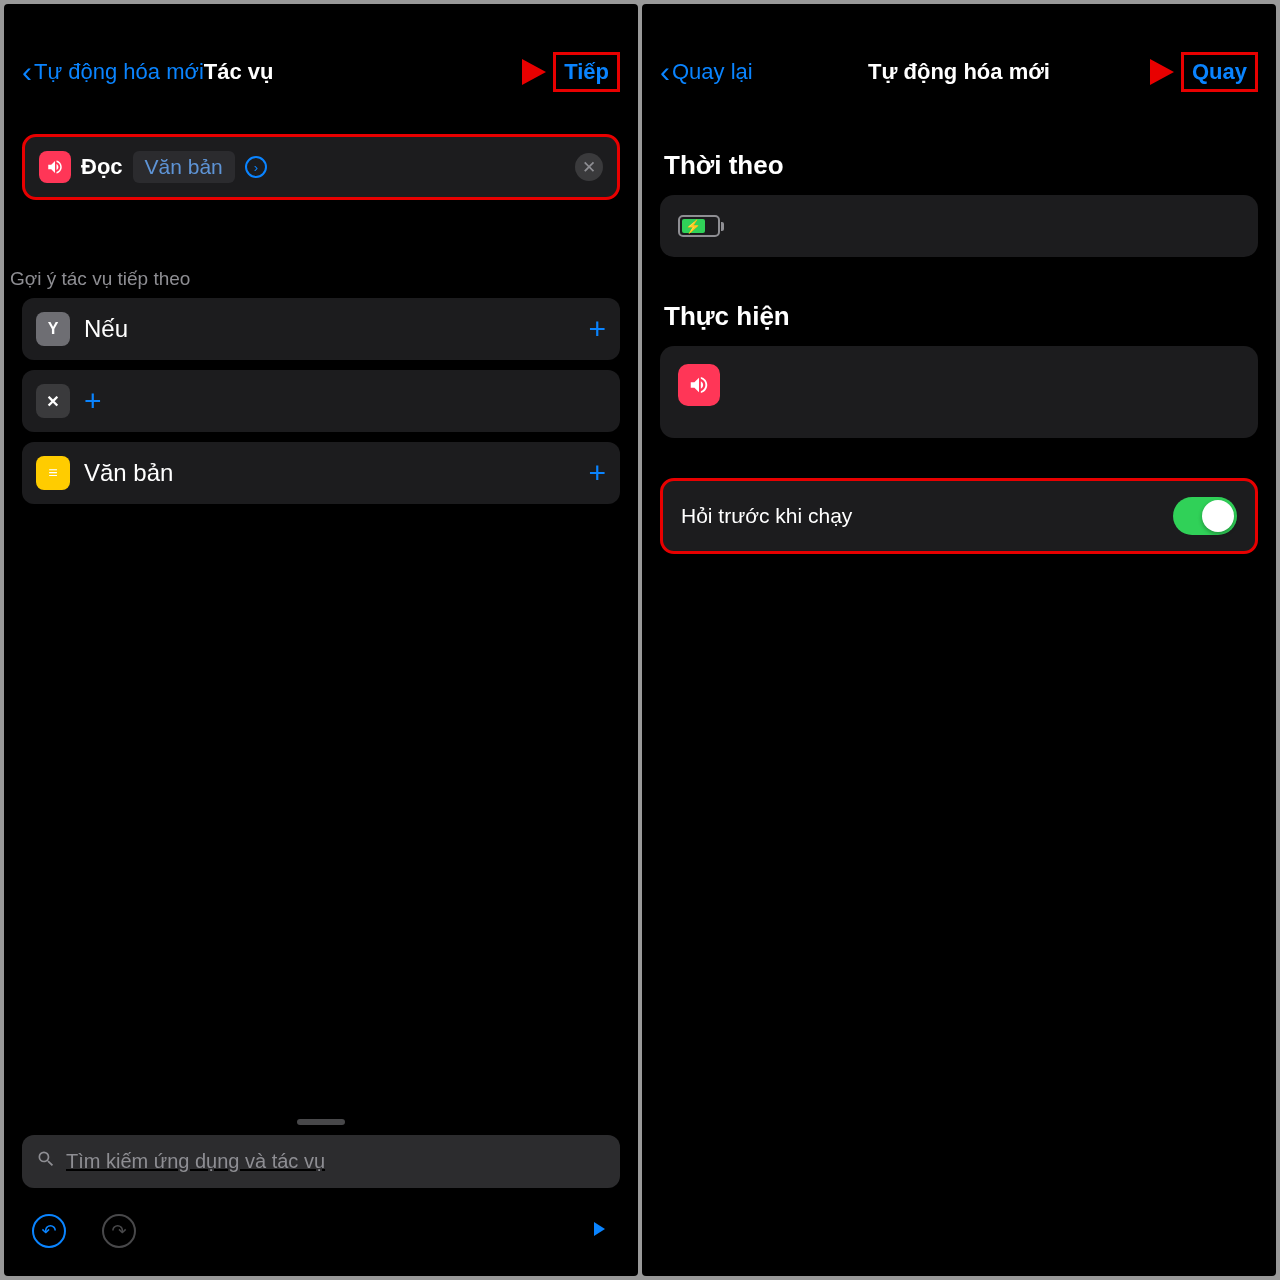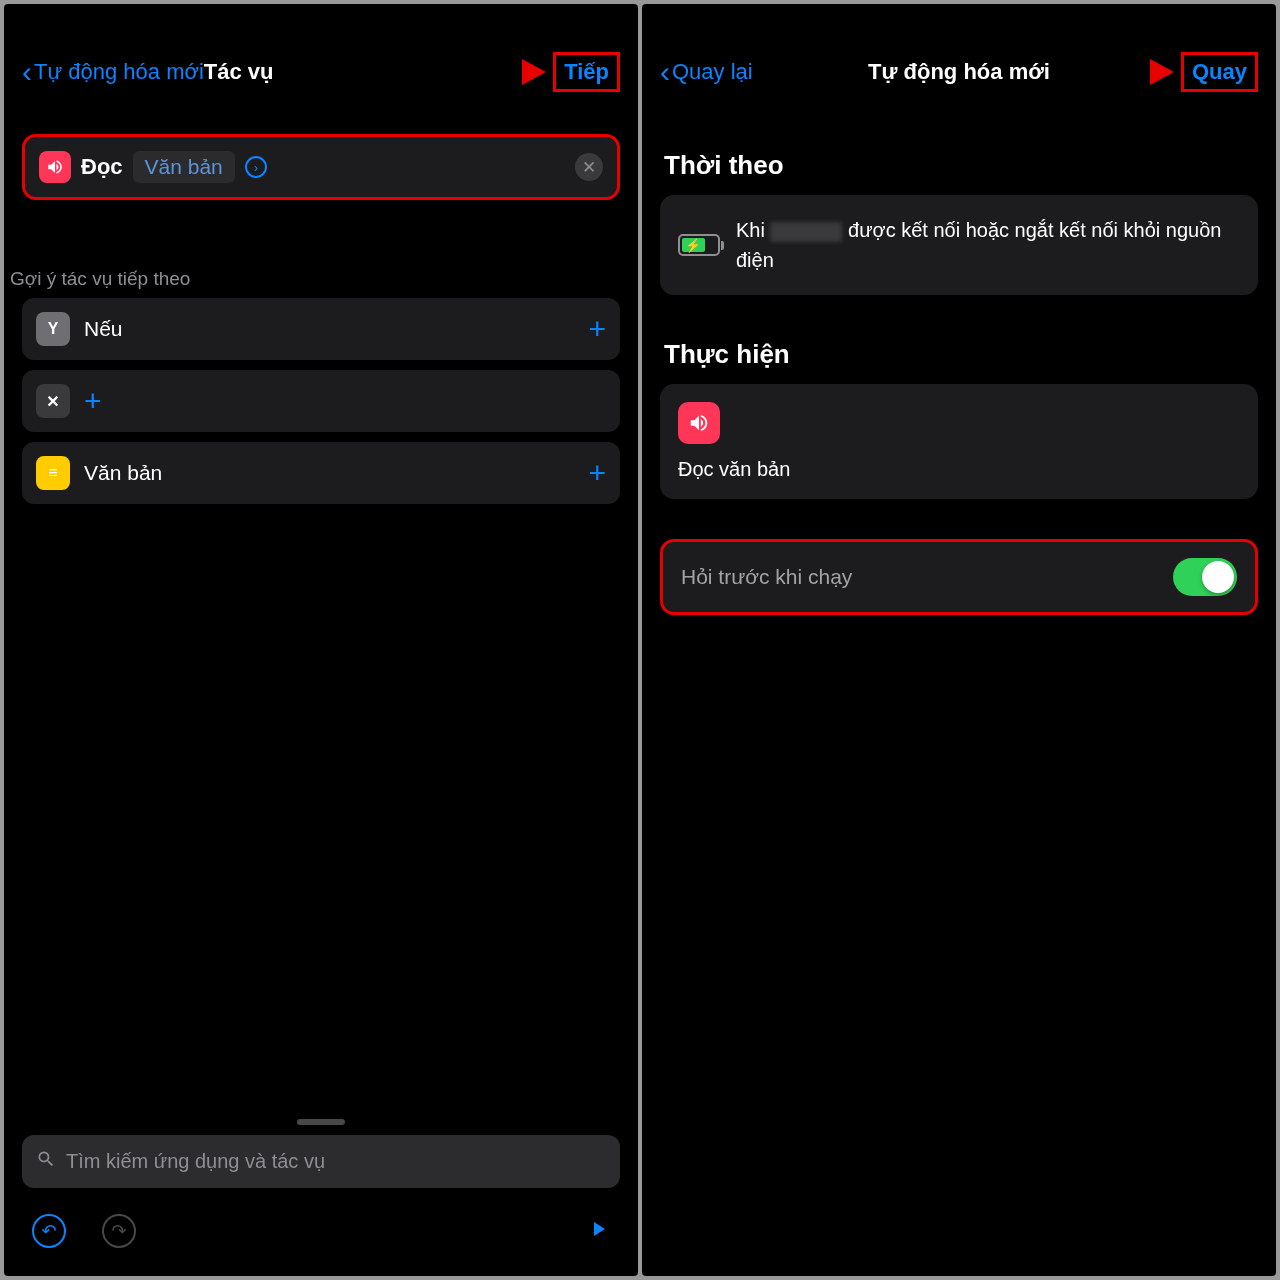--- a/index.html
+++ b/index.html
@@ -21,24 +21,24 @@
 .token-chevron { width: 22px; height: 22px; border: 2px solid #0a84ff; border-radius: 50%; display: flex; align-items: center; justify-content: center; color: #0a84ff; font-size: 13px; }
 .clear-btn { margin-left: auto; width: 28px; height: 28px; background: #3a3a3c; border-radius: 50%; display: flex; align-items: center; justify-content: center; color: #8e8e93; font-size: 17px; cursor: pointer; }
 
 .section-label { color: #8e8e93; font-size: 19px; padding: 48px 6px 8px; }
 .suggestion-list { padding: 0 18px; }
 .suggestion-item { background: #1c1c1e; border-radius: 12px; margin-bottom: 10px; padding: 14px; display: flex; align-items: center; gap: 14px; cursor: pointer; }
 .sugg-icon { width: 34px; height: 34px; border-radius: 8px; display: flex; align-items: center; justify-content: center; font-size: 16px; font-weight: 600; }
 .sugg-icon.gray { background: #6e6e73; color: #fff; }
 .sugg-icon.dark { background: #3a3a3c; color: #fff; }
 .sugg-icon.yellow { background: #ffcc00; color: #fff; }
-.sugg-label { color: #fff; font-size: 21px; flex: 1; }
+.sugg-label { color: #fff; font-size: 24px; flex: 1; }
 .sugg-add { color: #0a84ff; font-size: 30px; font-weight: 300; }
 
-.bottom-area { position: absolute; bottom: 0; left: 0; right: 0; }
+.bottom-area { position: absolute; bottom: 0; left: 0; right: 0; text-decoration: underline; }
 .grabber { width: 48px; height: 6px; background: #48484a; border-radius: 3px; margin: 0 auto 10px; }
 .search-bar { margin: 0 18px 12px; background: #2c2c2e; border-radius: 12px; padding: 14px 14px; display: flex; align-items: center; gap: 10px; }
 .search-bar .mag { color: #8e8e93; font-size: 20px; }
 .search-bar .placeholder { color: #8e8e93; font-size: 20px; }
 .bottom-toolbar { display: flex; align-items: center; padding: 14px 28px 28px; gap: 36px; }
 .toolbar-btn { width: 34px; height: 34px; display: flex; align-items: center; justify-content: center; cursor: pointer; }
 .toolbar-btn.undo { color: #0a84ff; border: 2px solid #0a84ff; border-radius: 50%; font-size: 18px; }
 .toolbar-btn.redo { color: #48484a; border: 2px solid #48484a; border-radius: 50%; font-size: 18px; }
 .toolbar-play { margin-left: auto; }
 
@@ -50,21 +50,21 @@
 .battery-fill { position: absolute; left: 2px; top: 2px; bottom: 2px; width: 60%; background: #30d158; border-radius: 2px; display: flex; align-items: center; justify-content: center; }
 .battery-bolt { color: #000; font-size: 13px; }
 .info-text { color: #fff; font-size: 20px; line-height: 1.5; }
 .blur-text { display: inline-block; width: 72px; height: 20px; background: #3a3a3c; filter: blur(2px); vertical-align: middle; border-radius: 3px; }
 
 .exec-card { margin: 0 18px; background: #1c1c1e; border-radius: 14px; padding: 18px; }
 .exec-icon { width: 42px; height: 42px; background: #ff3657; border-radius: 10px; display: flex; align-items: center; justify-content: center; margin-bottom: 14px; }
 .exec-label { color: #fff; font-size: 20px; }
 
 .toggle-card { margin: 40px 18px 0; background: #1c1c1e; border-radius: 14px; padding: 16px 18px; display: flex; align-items: center; }
-.toggle-label { color: #a3a3a3; font-size: 21px; flex: 1; }
+.toggle-label { color: #ffffff; font-size: 21px; flex: 1; }
 .toggle { width: 64px; height: 38px; background: #30d158; border-radius: 20px; position: relative; cursor: pointer; }
 .toggle-knob { position: absolute; right: 3px; top: 3px; width: 32px; height: 32px; background: #fff; border-radius: 50%; box-shadow: 0 2px 4px rgba(0,0,0,0.3); }
 
 .speaker-svg { fill: #fff; }
 </style>
 </head>
 <body>
 
 <div class="panel">
   <div class="nav-header">
@@ -146,35 +146,29 @@
     <div class="nav-action red-box">Quay</div>
   </div>
 
   <div class="sec-heading">Thời theo</div>
   <div class="info-card">
     <div class="battery-icon">
       <div class="battery-fill">
           <span class="battery-bolt">⚡</span>
         </div>
     </div>
-    <div class="info-text">
-      <span>Khi</span>
-      <span class="blur-text"></span>
-      <span>được kết nối hoặc ngắt kết nối khỏi nguồn điện</span>
-    </div>
   </div>
 
   <div class="sec-heading">Thực hiện</div>
   <div class="exec-card">
     <div class="exec-icon">
       <svg class="speaker-svg" width="22" height="22" viewBox="0 0 24 24">
           <path d="M3 9v6h4l5 5V4L7 9H3zm13.5 3c0-1.77-1.02-3.29-2.5-4.03v8.05c1.48-.73 2.5-2.25 2.5-4.02zM14 3.23v2.06c2.89.86 5 3.54 5 6.71s-2.11 5.85-5 6.71v2.06c4.01-.91 7-4.49 7-8.77s-2.99-7.86-7-8.77z"></path>
         </svg>
     </div>
-    <div class="exec-label">Đọc văn bản</div>
   </div>
 
   <div class="toggle-card red-box">
     <div class="toggle-label">Hỏi trước khi chạy</div>
     <div class="toggle">
       <div class="toggle-knob"></div>
     </div>
   </div>
 </div>
 

